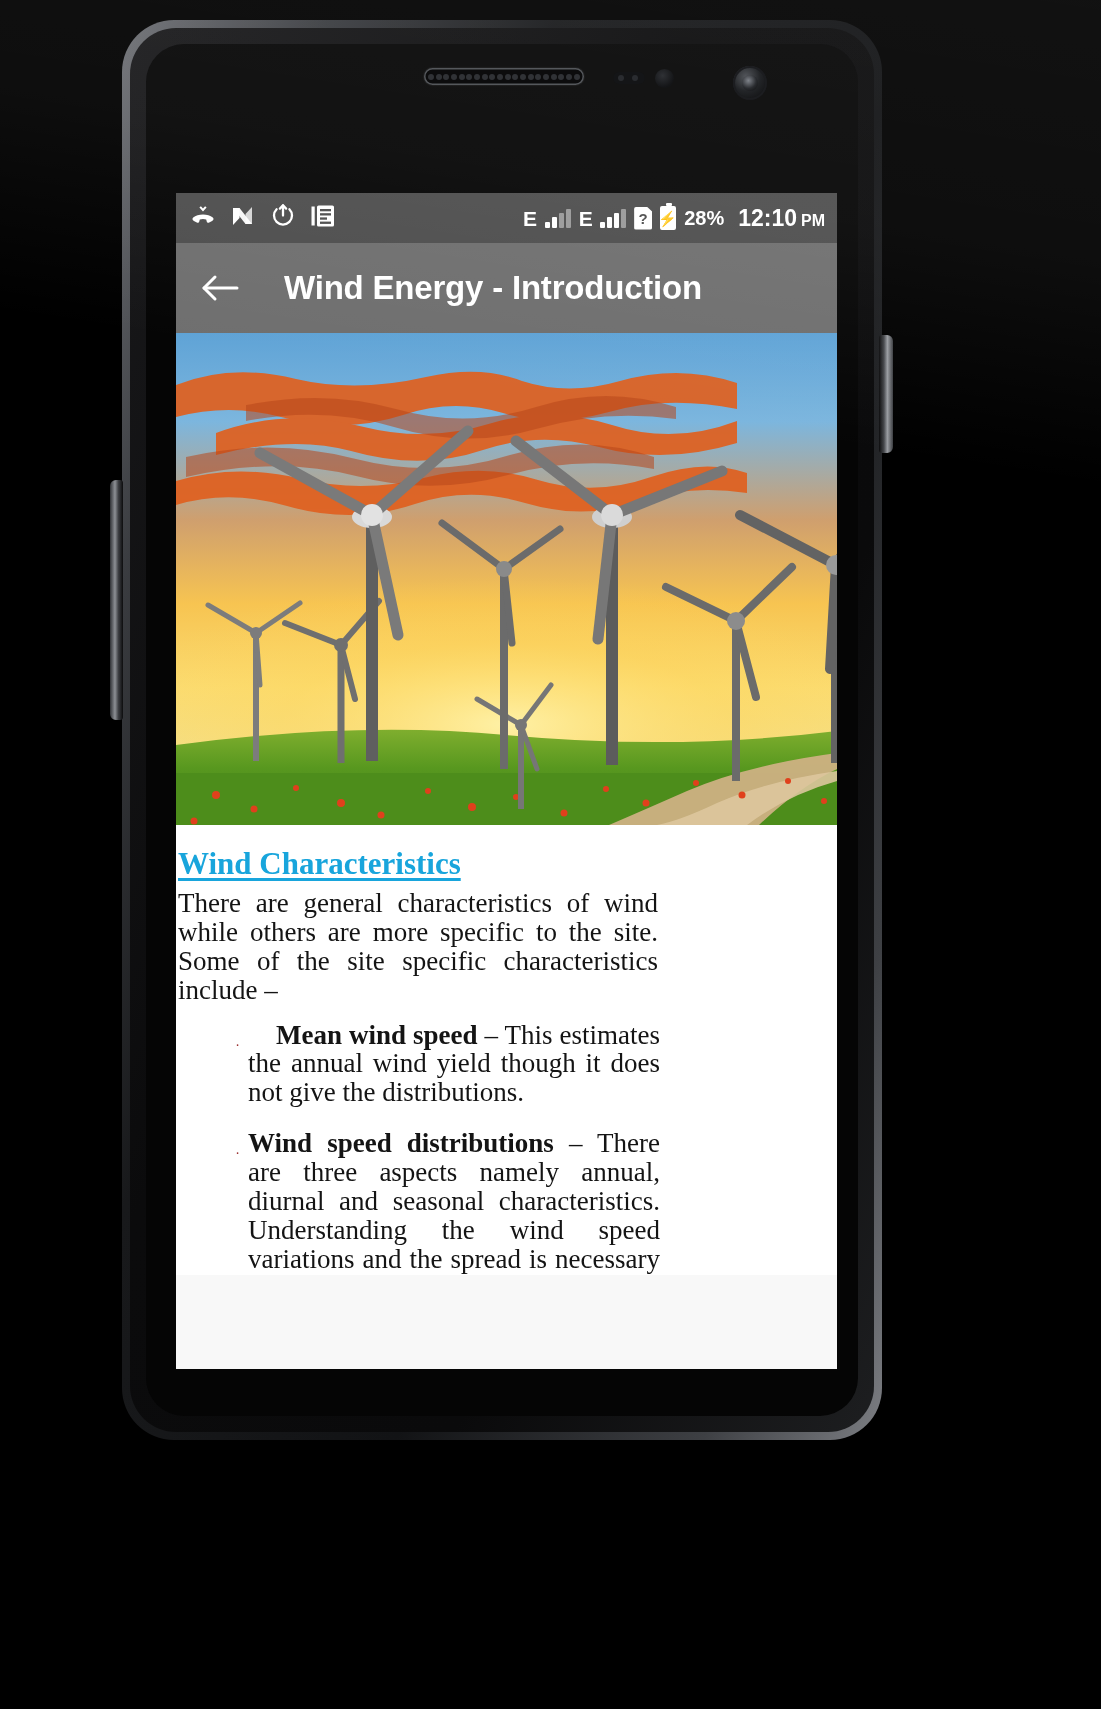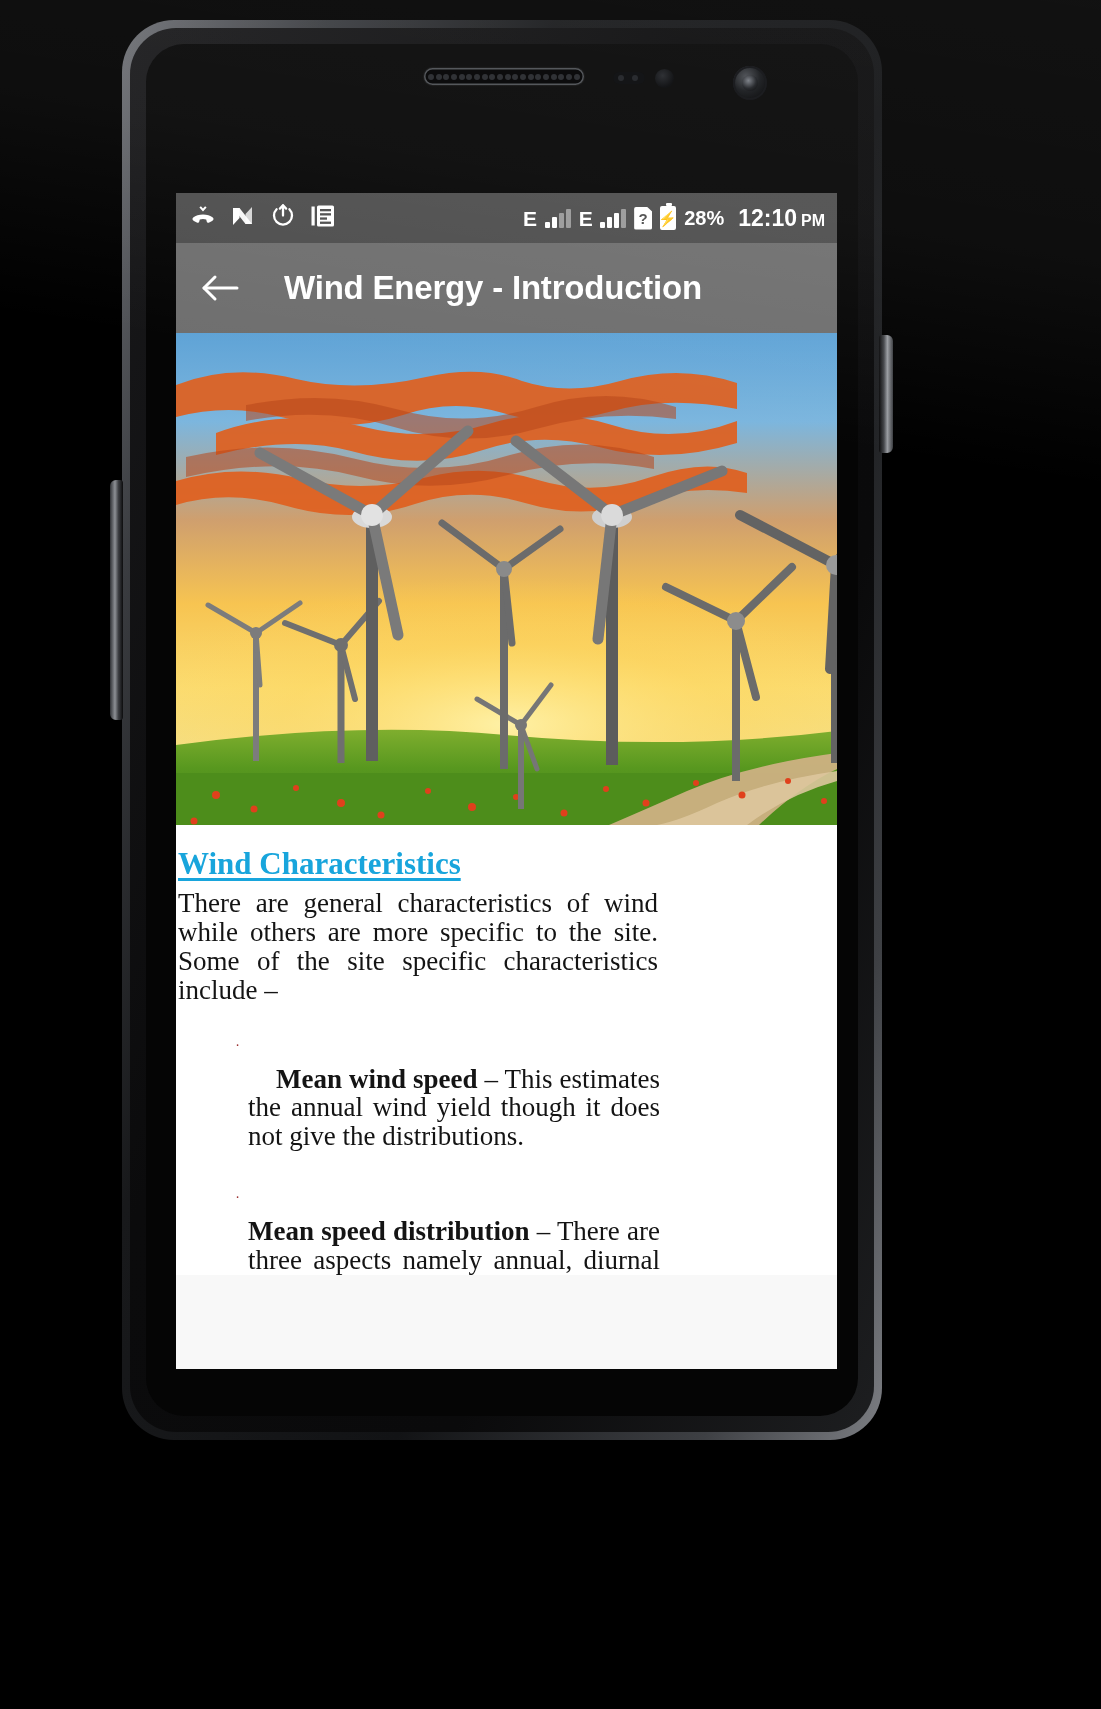--- a/index.html
+++ b/index.html
@@ -325,21 +325,20 @@
     padding-top: 14px;
   }
   .bullet-text {
     font-family: "Liberation Serif", serif;
     font-size: 27px;
     line-height: 1.07;
     color: #141414;
     text-align: justify;
     text-justify: inter-word;
     width: 412px;
-    margin-top: 44px;
   }
   .bullet-text b { font-weight: 700; }
   .bullet-text.first-indent { text-indent: 28px; }
 
   
   .content-cut {
     position: absolute;
     left: 0;
     bottom: 0;
     width: 100%;
@@ -633,21 +632,21 @@
       <li class="bullet-row">
         <span class="bullet-dot">·</span>
         <span class="bullet-text first-indent">
           <b>Mean wind speed</b><span> – </span><span>This estimates the annual wind yield though it does not give the distributions.</span>
         </span>
       </li>
 
       <li class="bullet-row">
         <span class="bullet-dot">·</span>
         <span class="bullet-text">
-          <b>Mean speed distribution</b><span> – </span><span>There are three aspects namely annual, diurnal and seasonal characteristics. Understanding the wind speed variations and the spread is necessary when choosing a site.</span>
+          <b>Wind speed distributions</b><span> – </span><span>There are three aspects namely annual, diurnal and seasonal characteristics. Understanding the wind speed variations and the spread is necessary when choosing a site.</span>
         </span>
       </li>
 
       <li class="bullet-row">
         <span class="bullet-dot">·</span>
         <span class="bullet-text">
           <b>Turbulance</b><span> – </span><span>This is the chaotic movement</span>
         </span>
       </li>
     </ul>

